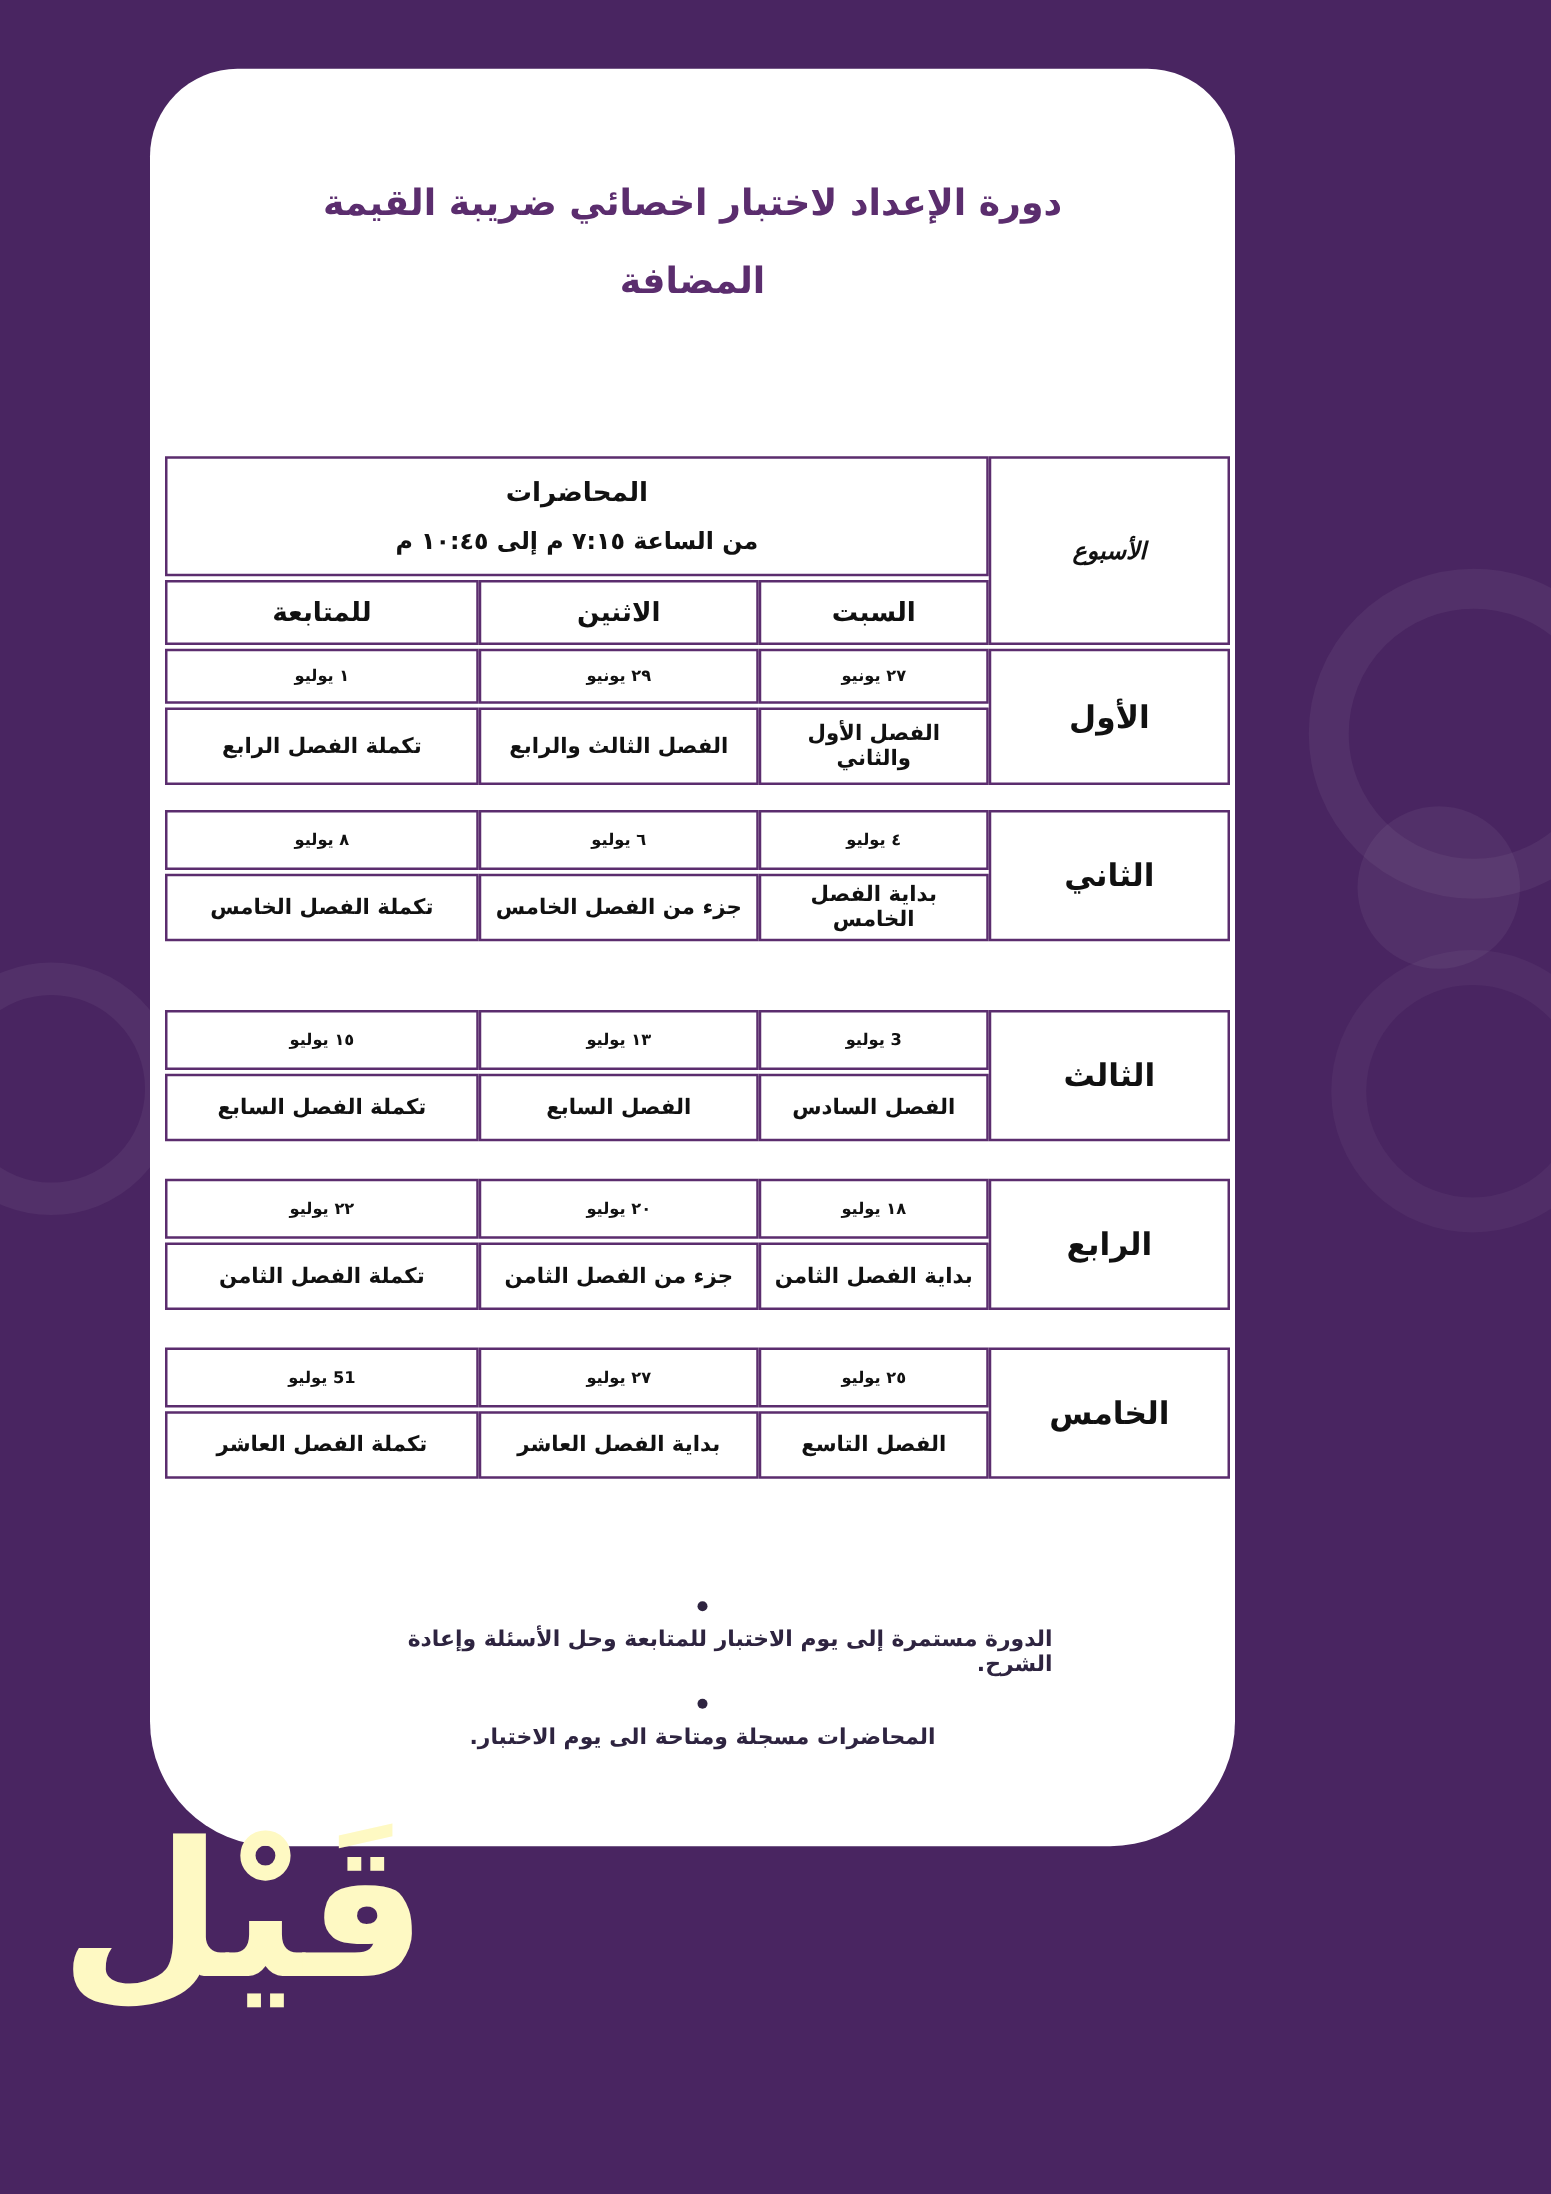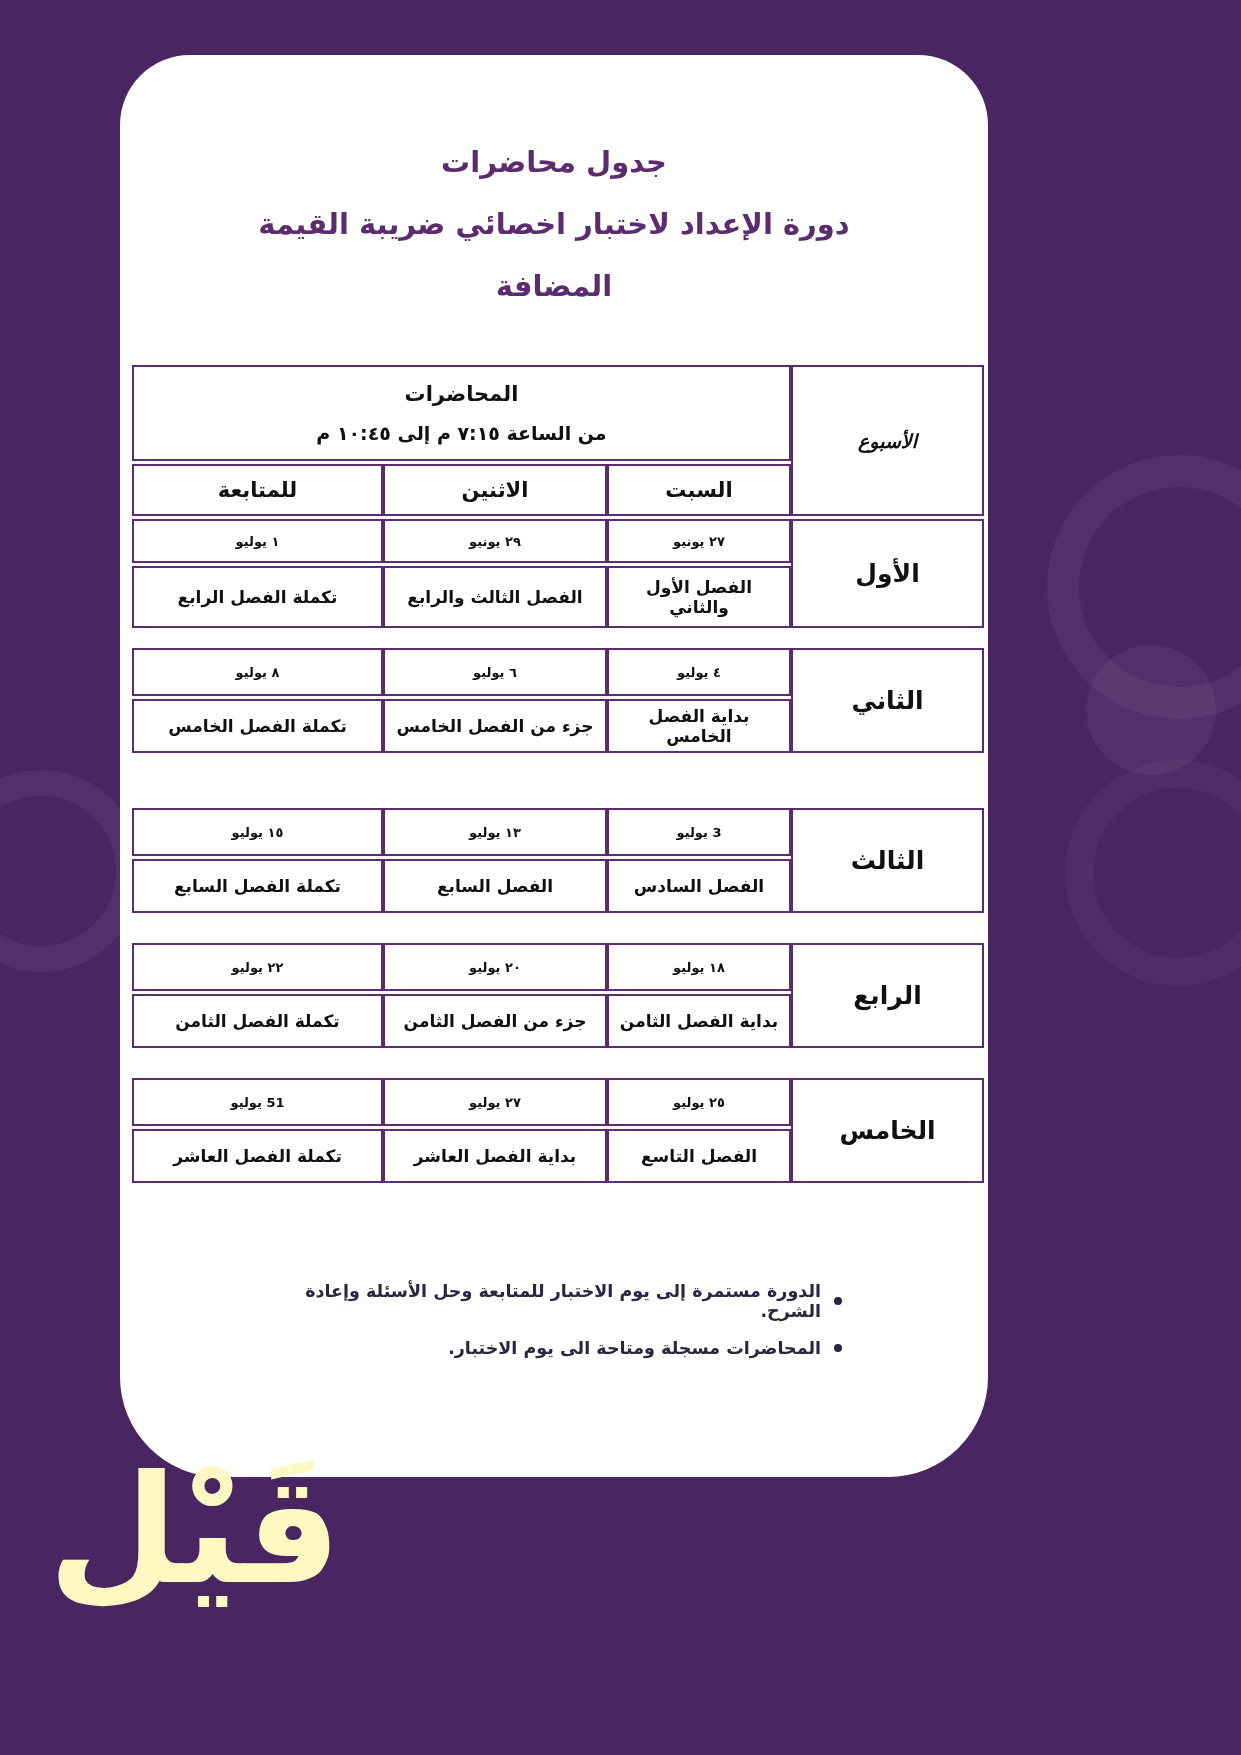--- a/index.html
+++ b/index.html
@@ -47,41 +47,40 @@
   td.topic{height:54px;font-size:17px;}
   td.week-label{font-size:25px;}
   .wk-table td.date{height:40px;}
   .wk-table td.topic{height:46px;}
 
   .notes{
     position:absolute;top:1226px;right:146px;width:560px;
     direction:rtl;text-align:right;
     color:#2e2440;font-weight:bold;font-size:17.5px;
   }
-  .note{display:flex;align-items:center;gap:13px;margin-bottom:17px;}
+  .note{display:flex;align-items:center;gap:13px;margin-bottom:17px;flex-direction:column;}
   .note .dot{width:8px;height:8px;border-radius:50%;background:#2e2440;flex:none;}
 
   .logo{
     position:absolute;left:48px;top:1455px;
     color:#fef9c3;font-weight:bold;font-size:150px;line-height:1;
     direction:rtl;letter-spacing:-4px;
   }
 </style>
 </head>
 <body>
 
 <div class="decor d1"></div>
 <div class="decor d2"></div>
 <div class="decor d3"></div>
 <div class="decor d4"></div>
 
 <div class="card">
 
   <div class="title">
-    <div>جدول محاضرات</div>
     <div>دورة الإعداد لاختبار اخصائي ضريبة القيمة</div>
     <div>المضافة</div>
   </div>
 
   <table class="sched hdr-table">
     <colgroup>
       <col style="width:193px">
         <col style="width:184px">
         <col style="width:224px">
         <col style="width:251px">

